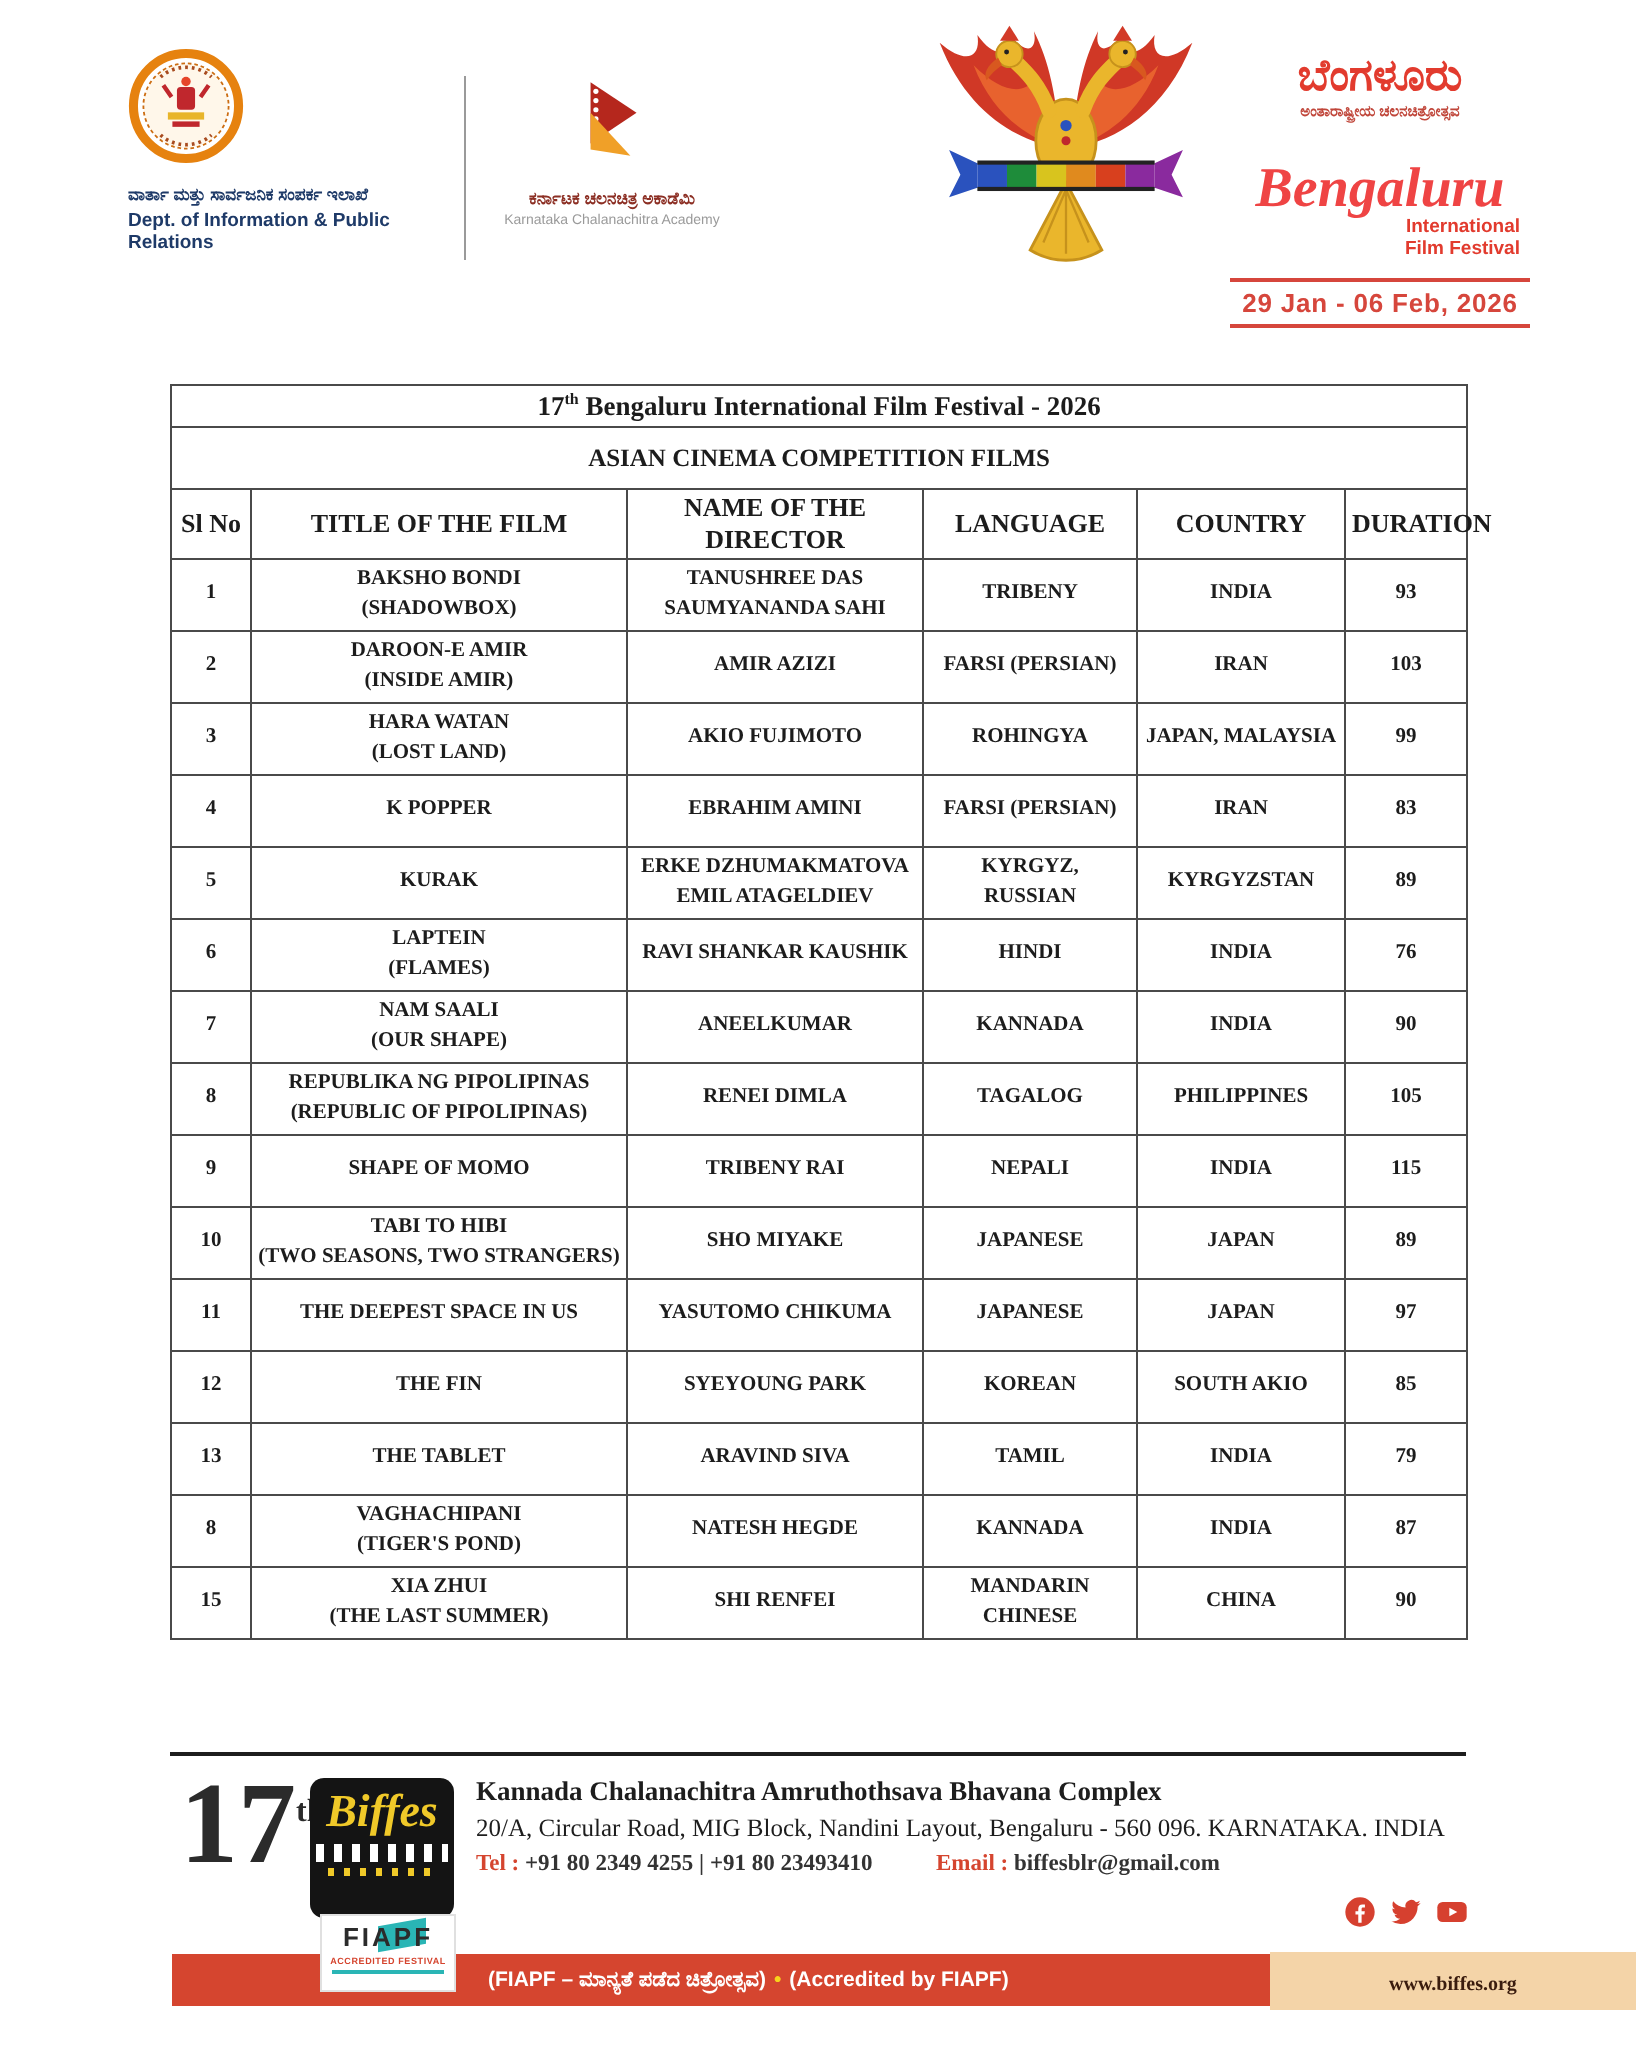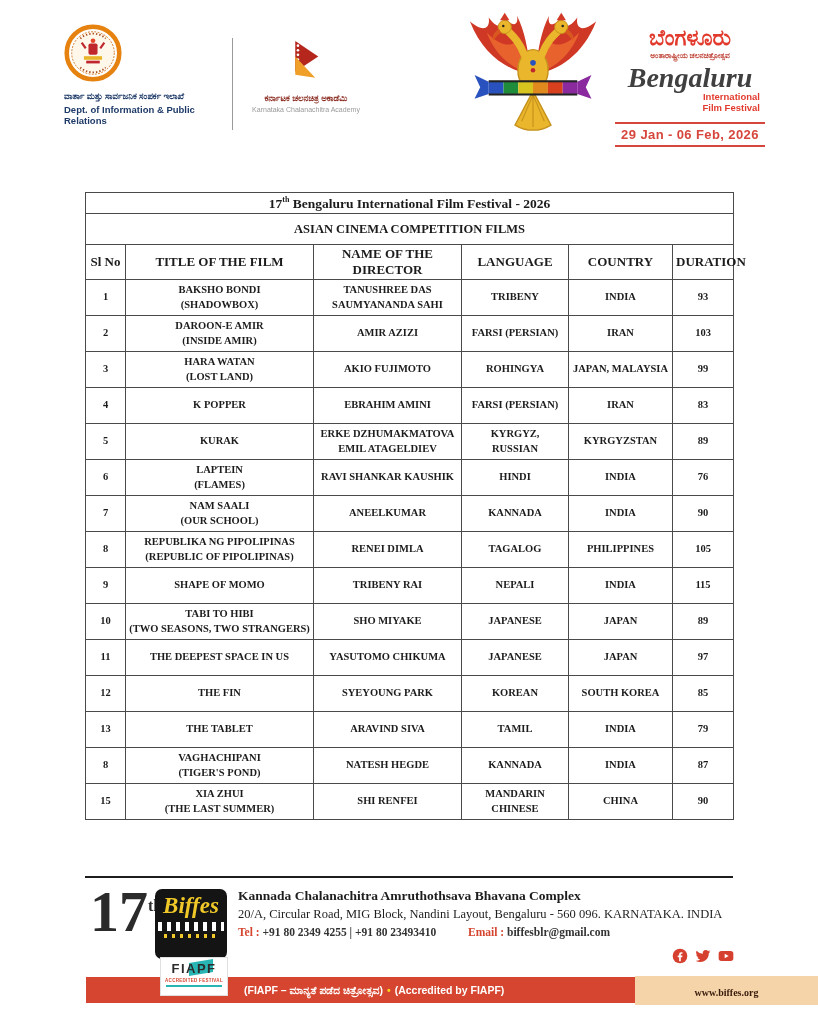--- a/index.html
+++ b/index.html
@@ -13,21 +13,21 @@
   .dept-en { font-family:"Liberation Sans",sans-serif; font-size:9.5px; font-weight:bold; color:#1e3a68; margin-top:2px; }
   .v-divider { position:absolute; left:232px; top:38px; width:1px; height:92px; background:#9a9a9a; }
   .academy-block { position:absolute; left:246px; top:38px; width:120px; text-align:center; }
   .academy-block svg { width:46px; height:46px; }
   .acad-kn { font-family:"Liberation Sans",sans-serif; font-size:8.5px; font-weight:bold; color:#8c2f24; margin-top:5px; }
   .acad-en { font-family:"Liberation Sans",sans-serif; font-size:7px; color:#9a9a9a; margin-top:2px; }
   .biff-bird { position:absolute; left:462px; top:10px; width:142px; height:132px; }
   .biff-text { position:absolute; left:606px; top:26px; width:168px; text-align:center; }
   .biff-kn-title { font-size:22px; font-weight:bold; color:#e23b2e; line-height:1.05; }
   .biff-kn-sub { font-size:7.5px; font-weight:bold; color:#c0463a; margin-top:2px; }
-  .biff-script { font-size:28px; font-style:italic; font-weight:bold; color:#404040; line-height:1.0; margin-top:3px; }
+  .biff-script { font-size:28px; font-style:italic; font-weight:bold; color:#ef4444; line-height:1.0; margin-top:20px; }
   .biff-intl { font-family:"Liberation Sans",sans-serif; font-size:9.5px; font-weight:bold; color:#e23b2e; text-align:right; padding-right:14px; line-height:1.12; }
   .biff-dates { display:inline-block; margin-top:9px; padding:3px 6px; border-top:2px solid #d6463c; border-bottom:2px solid #d6463c;
                 font-family:"Liberation Sans",sans-serif; font-size:13px; font-weight:bold; color:#d6463c; letter-spacing:.4px; }
 
   
   .film-table { position:absolute; left:85px; top:192px; width:648px; border-collapse:collapse; table-layout:fixed; }
   .film-table td, .film-table th { border:1px solid #4a4a4a; text-align:center; vertical-align:middle;
                                    font-weight:bold; color:#1c1c1c; padding:1px 3px; }
   .t-title td { font-size:13.5px; height:21px; }
   .t-sub td   { font-size:12.5px; height:31px; }
@@ -235,21 +235,21 @@
           <td>LAPTEIN
 (FLAMES)</td>
           <td>RAVI SHANKAR KAUSHIK</td>
           <td>HINDI</td>
           <td>INDIA</td>
           <td>76</td>
         </tr>
         <tr>
           <td>7</td>
           <td>NAM SAALI
-(OUR SCHOOL)</td>
+(OUR SHAPE)</td>
           <td>ANEELKUMAR</td>
           <td>KANNADA</td>
           <td>INDIA</td>
           <td>90</td>
         </tr>
         <tr>
           <td>8</td>
           <td>REPUBLIKA NG PIPOLIPINAS
 (REPUBLIC OF PIPOLIPINAS)</td>
           <td>RENEI DIMLA</td>
@@ -280,21 +280,21 @@
           <td>YASUTOMO CHIKUMA</td>
           <td>JAPANESE</td>
           <td>JAPAN</td>
           <td>97</td>
         </tr>
         <tr>
           <td>12</td>
           <td>THE FIN</td>
           <td>SYEYOUNG PARK</td>
           <td>KOREAN</td>
-          <td>SOUTH KOREA</td>
+          <td>SOUTH AKIO</td>
           <td>85</td>
         </tr>
         <tr>
           <td>13</td>
           <td>THE TABLET</td>
           <td>ARAVIND SIVA</td>
           <td>TAMIL</td>
           <td>INDIA</td>
           <td>79</td>
         </tr>

